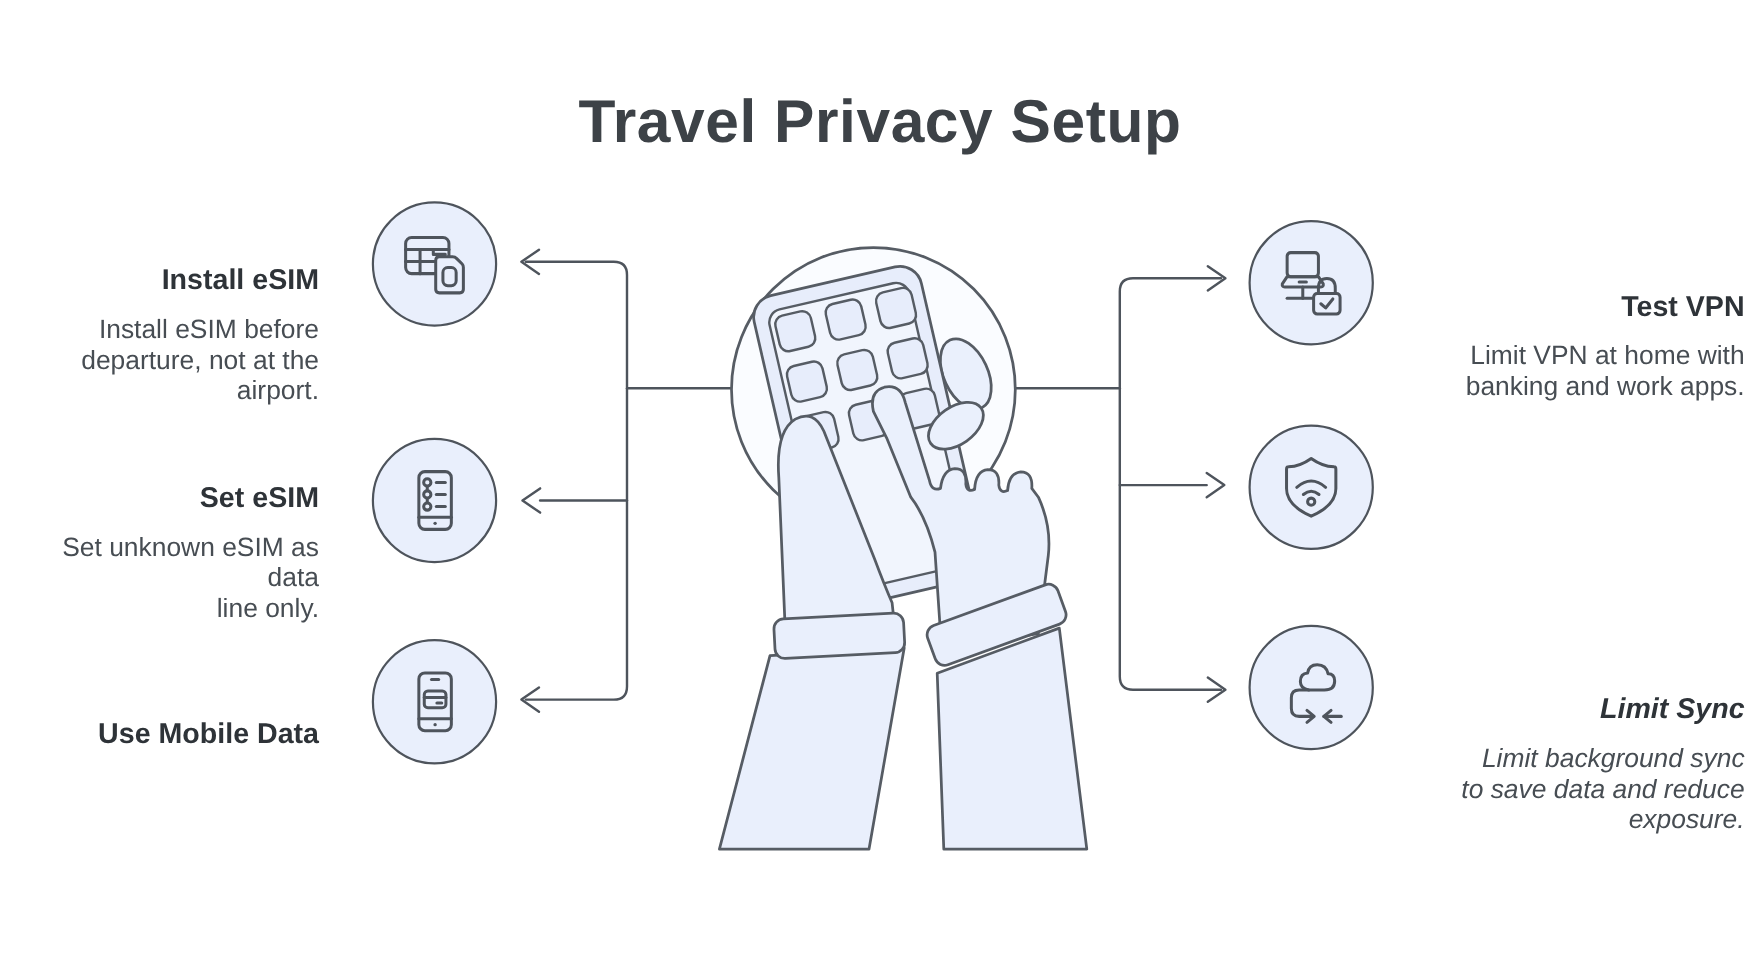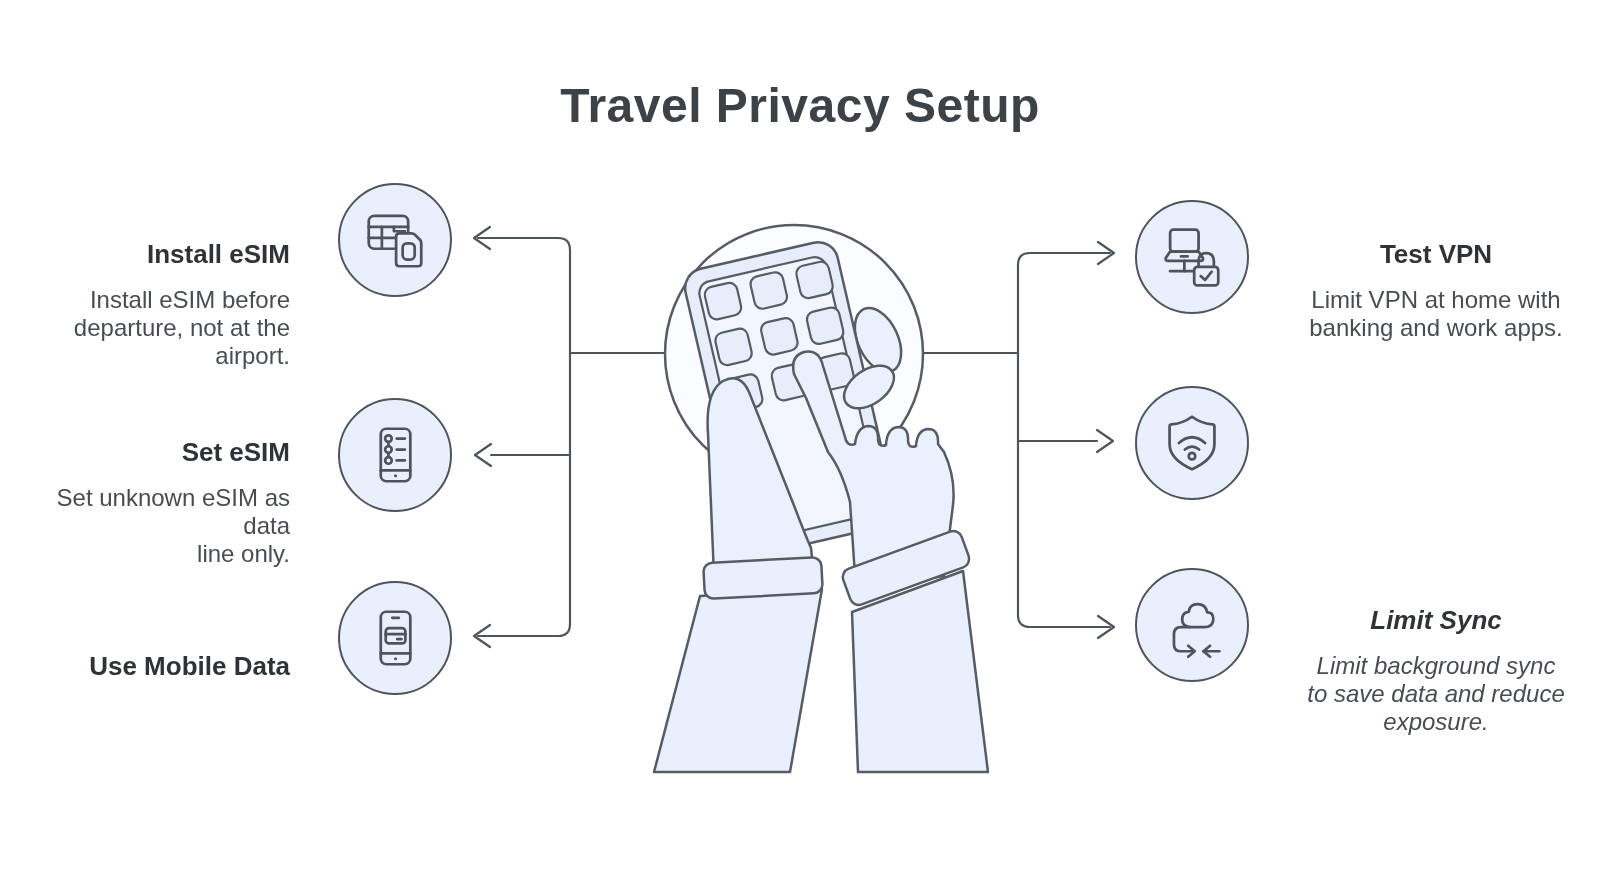--- a/index.html
+++ b/index.html
@@ -2,33 +2,33 @@
 <html><head>
 <meta charset="utf-8">
 <style>
   html,body{margin:0;padding:0;background:#fff;}
   .canvas{
     position:relative;width:1600px;height:874px;background:#ffffff;
     font-family:"Liberation Sans", sans-serif;overflow:hidden;
   }
   .title{
     position:absolute;top:78px;left:0;width:1600px;text-align:center;
-    font-size:48px;font-weight:bold;color:#3d4247;letter-spacing:.5px;
+    font-size:55px;font-weight:bold;color:#3d4247;letter-spacing:.5px;
   }
   #diagram{position:absolute;left:0;top:0;}
   .icon-circle{
     position:absolute;width:114px;height:114px;border-radius:50%;
     background:#e9effc;border:2.5px solid #4e545c;box-sizing:border-box;
     display:flex;align-items:center;justify-content:center;
   }
   .txt{position:absolute;}
   .txt .head{font-size:26px;font-weight:bold;color:#2e3338;line-height:30px;}
   .txt .body{font-size:24px;color:#474d53;line-height:28px;margin-top:17px;white-space:pre-line;}
   .txt.left-col{left:20px;width:270px;text-align:right;}
-  .txt.right-col{left:1286px;width:300px;text-align:center;}
+  .txt.right-col{left:1286px;width:300px;text-align:right;margin-top:24px;}
   .ic{stroke:#4e545c;fill:none;stroke-width:2.5;stroke-linecap:round;stroke-linejoin:round;}
   .ic .fillbg{fill:#e9effc;}
   .ic .dot{fill:#4e545c;stroke:none;}
 </style>
 </head>
 <body>
 
 <div class="canvas">
 
   <svg id="diagram" width="1600" height="874" viewBox="0 0 1600 874">

